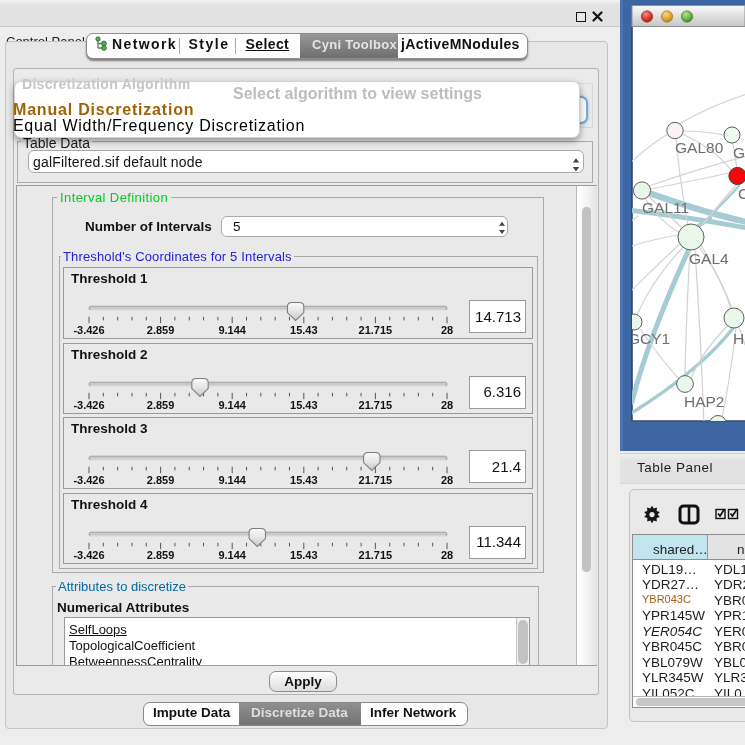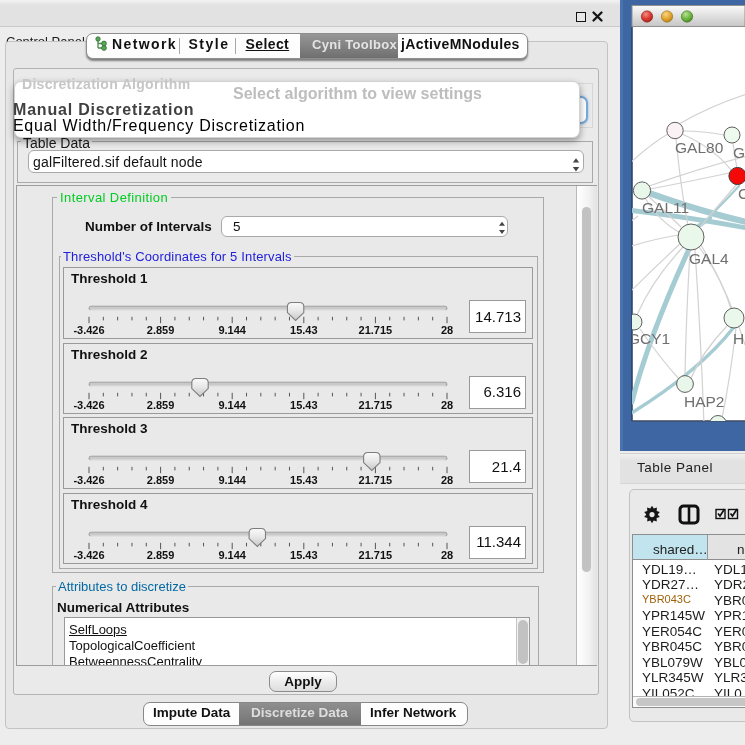--- a/index.html
+++ b/index.html
@@ -36,21 +36,21 @@
 <div class="txt" style="left:245.5px;top:36px;font-size:14px;font-weight:700;letter-spacing:0.4px;color:#111;text-decoration:underline;">Select</div>
 <div class="txt" style="left:312px;top:37px;font-size:13px;font-weight:700;letter-spacing:0.3px;color:#e4e4e4;">Cyni Toolbox</div>
 <div class="txt" style="left:401px;top:36px;font-size:14px;font-weight:700;letter-spacing:0.4px;color:#111;">jActiveMNodules</div>
 
 <div class="abs" style="left:17px;top:83px;width:574px;height:43px;border:1px solid #d6d6d6;"></div>
 <div class="abs" style="left:430px;top:96px;width:154px;height:24px;background:#fff;border:2.5px solid #78a8d8;border-radius:7px;box-shadow:0 0 3px #8ab4de;"></div>
 
 <div class="abs" style="left:14px;top:81px;width:564px;height:55px;background:#fff;border:1px solid #d2d2d2;border-radius:7px;box-shadow:0 3px 7px rgba(0,0,0,0.38);z-index:40;"></div>
 <div class="txt" style="left:22px;top:75.5px;font-size:14px;font-weight:bold;letter-spacing:0.3px;color:#c6c6c6;z-index:41;">Discretization Algorithm</div>
 <div class="txt" style="left:233px;top:85px;font-size:16px;font-weight:bold;color:#bdbdbd;z-index:41;">Select algorithm to view settings</div>
-<div class="txt" style="left:13px;top:100.5px;font-size:16px;font-weight:bold;letter-spacing:0.8px;color:#404040;z-index:41;">Manual Discretization</div>
+<div class="txt" style="left:13px;top:100.5px;font-size:16px;font-weight:bold;letter-spacing:0.8px;color:#a16207;z-index:41;">Manual Discretization</div>
 <div class="txt" style="left:13px;top:116.5px;font-size:16px;letter-spacing:0.7px;color:#000;z-index:41;">Equal Width/Frequency Discretization</div>
 
 <div class="abs" style="left:17px;top:141px;width:574px;height:40px;border:1px solid #a9a9a9;"></div>
 <div class="txt" style="left:21px;top:134.5px;font-size:14px;color:#1a1a1a;background:#eaeaea;padding:0 2px;">Table Data</div>
 <div class="abs" style="left:28px;top:150px;width:556px;height:23px;background:#fff;border:1px solid #a9a9a9;border-radius:6px;box-sizing:border-box;"></div>
 <div class="txt" style="left:33px;top:153.5px;font-size:14px;letter-spacing:0.2px;color:#111;">galFiltered.sif default node</div>
 <svg class="abs" style="left:570px;top:157px;" width="12" height="16" viewBox="0 0 12 16">
  <path d="M6 1.2 L9.2 5.6 L2.8 5.6 Z" fill="#444"></path>
  <path d="M6 14.4 L9.2 10 L2.8 10 Z" fill="#444"></path>
 </svg>
@@ -435,21 +435,21 @@
  <div class="txt" style="left:104px;top:7px;font-size:13.5px;color:#222;">n…</div>
  <div id="tbody">
       <div class="txt" style="left:9px;top:27px;font-size:13.5px;color:#1c1c1c;">YDL19…</div>
       <div class="txt" style="left:81px;top:27px;font-size:13.5px;color:#1c1c1c;">YDL1</div>
       <div class="txt" style="left:9px;top:42.5px;font-size:13.5px;color:#1c1c1c;">YDR27…</div>
       <div class="txt" style="left:81px;top:42.5px;font-size:13.5px;color:#1c1c1c;">YDR2</div>
       <div class="txt" style="left:9px;top:58px;font-size:11px;color:#a16207;">YBR043C</div>
       <div class="txt" style="left:81px;top:58px;font-size:13.5px;color:#1c1c1c;">YBR0</div>
       <div class="txt" style="left:9px;top:73.5px;font-size:13.5px;color:#1c1c1c;">YPR145W</div>
       <div class="txt" style="left:81px;top:73.5px;font-size:13.5px;color:#1c1c1c;">YPR1</div>
-      <div class="txt" style="left:9px;top:89px;font-size:13.5px;color:#1c1c1c;">YER054C</div>
+      <div class="txt" style="left:9px;top:89px;font-size:13.5px;color:#1c1c1c;font-style:italic;">YER054C</div>
       <div class="txt" style="left:81px;top:89px;font-size:13.5px;color:#1c1c1c;">YER0</div>
       <div class="txt" style="left:9px;top:104.5px;font-size:13.5px;color:#1c1c1c;">YBR045C</div>
       <div class="txt" style="left:81px;top:104.5px;font-size:13.5px;color:#1c1c1c;">YBR0</div>
       <div class="txt" style="left:9px;top:120px;font-size:13.5px;color:#1c1c1c;">YBL079W</div>
       <div class="txt" style="left:81px;top:120px;font-size:13.5px;color:#1c1c1c;">YBL0</div>
       <div class="txt" style="left:9px;top:135.5px;font-size:13.5px;color:#1c1c1c;">YLR345W</div>
       <div class="txt" style="left:81px;top:135.5px;font-size:13.5px;color:#1c1c1c;">YLR3</div>
       <div class="txt" style="left:9px;top:151px;font-size:13.5px;color:#1c1c1c;">YIL052C</div>
       <div class="txt" style="left:81px;top:151px;font-size:13.5px;color:#1c1c1c;">YIL0</div>
     </div>

